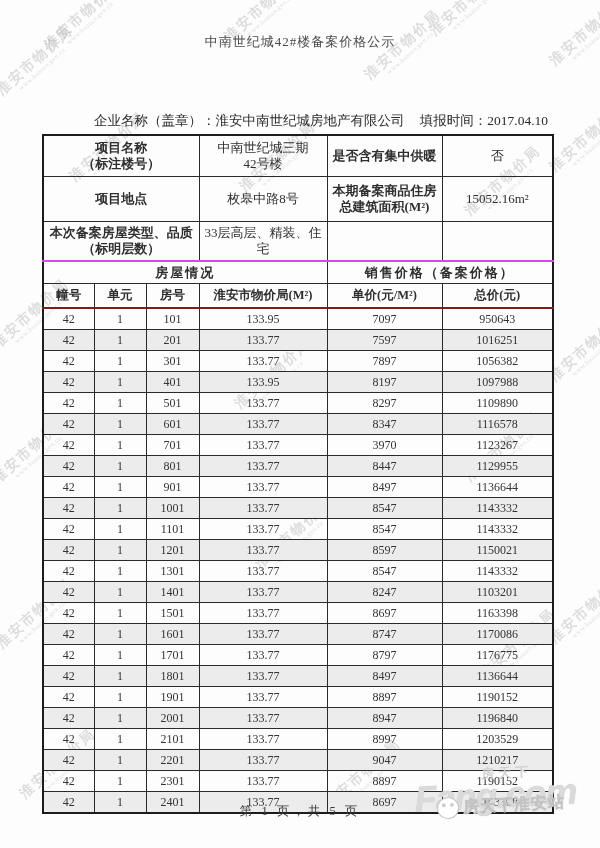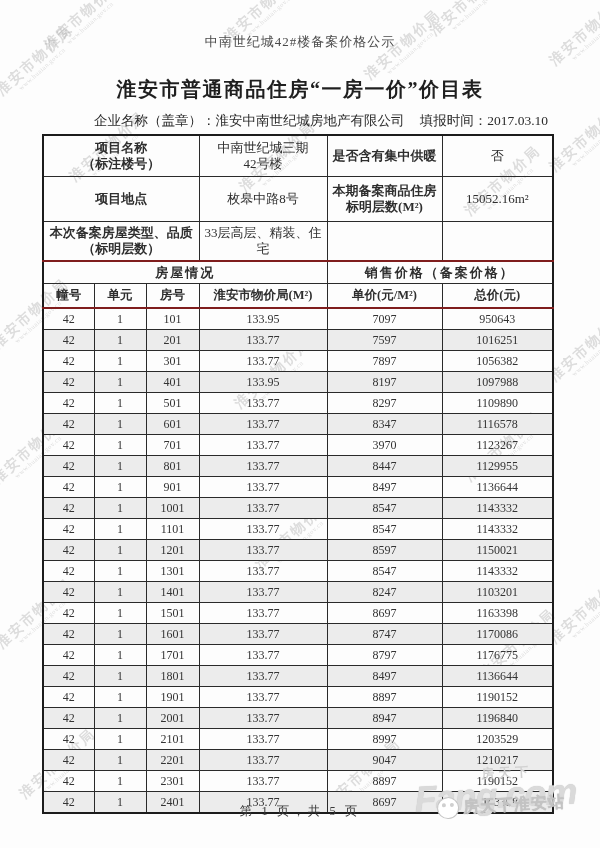--- a/index.html
+++ b/index.html
@@ -55,21 +55,21 @@
     overflow:hidden;
   }
   .info-row td{font-size:13px;line-height:1.25;}
   .info-row .lbl{font-weight:bold;}
   .pre{white-space:pre-line;}
   .row-info-1 td{height:38px;}
   .row-info-2 td{height:42px;}
   .row-info-3 td{height:36px;}
   .section-row td{
     height:19px;font-size:13px;font-weight:bold;letter-spacing:2px;
-    border-top:2px solid #7f1d1d;
+    border-top:2px solid #d946ef;
   }
   .colhead-row th{
     height:21px;font-size:12.5px;font-weight:bold;
     border-bottom:2px solid #7f1d1d;
   }
   .data-row td{height:18px;font-size:12px;color:#333;}
   .data-row.striped td{background:#ececec;}
 
   
   .page-footer{
@@ -199,25 +199,24 @@
       </div>
       <div class="stamp" style="left: 465px; top: 635px;">
         <div class="stamp-agency">淮安市物价局</div>
         <div class="stamp-url">www.huaian.gov.cn</div>
       </div>
     </div>
 
   <div class="content">
     <div class="notice-title">中南世纪城42#楼备案价格公示</div>
 
-    <h1 class="main-title">淮安市普通商品住房“一房一价”价目表</h1>
 
     <div class="company-row">
       <span class="company">企业名称（盖章）：淮安中南世纪城房地产有限公司</span>
-      <span class="report-time">填报时间：2017.03.10</span>
+      <span class="report-time">填报时间：2017.04.10</span>
     </div>
 
     <table class="price-table">
       <colgroup>
         <col style="width:51px">
           <col style="width:52px">
           <col style="width:53px">
         <col style="width:128px">
           <col style="width:115px">
           <col style="width:111px">
@@ -228,21 +227,21 @@
 （标注楼号）</td>
           <td class="pre">中南世纪城三期
 42号楼</td>
           <td class="lbl">是否含有集中供暖</td>
           <td>否</td>
         </tr>
         <tr class="info-row row-info-2">
           <td colspan="3" class="lbl">项目地点</td>
           <td>枚皋中路8号</td>
           <td class="lbl pre">本期备案商品住房
-标明层数(M²)</td>
+总建筑面积(M²)</td>
           <td>15052.16m²</td>
         </tr>
         <tr class="info-row row-info-3">
           <td colspan="3" class="lbl pre">本次备案房屋类型、品质
 （标明层数）</td>
           <td class="pre">33层高层、精装、住
 宅</td>
           <td></td>
           <td></td>
         </tr>

